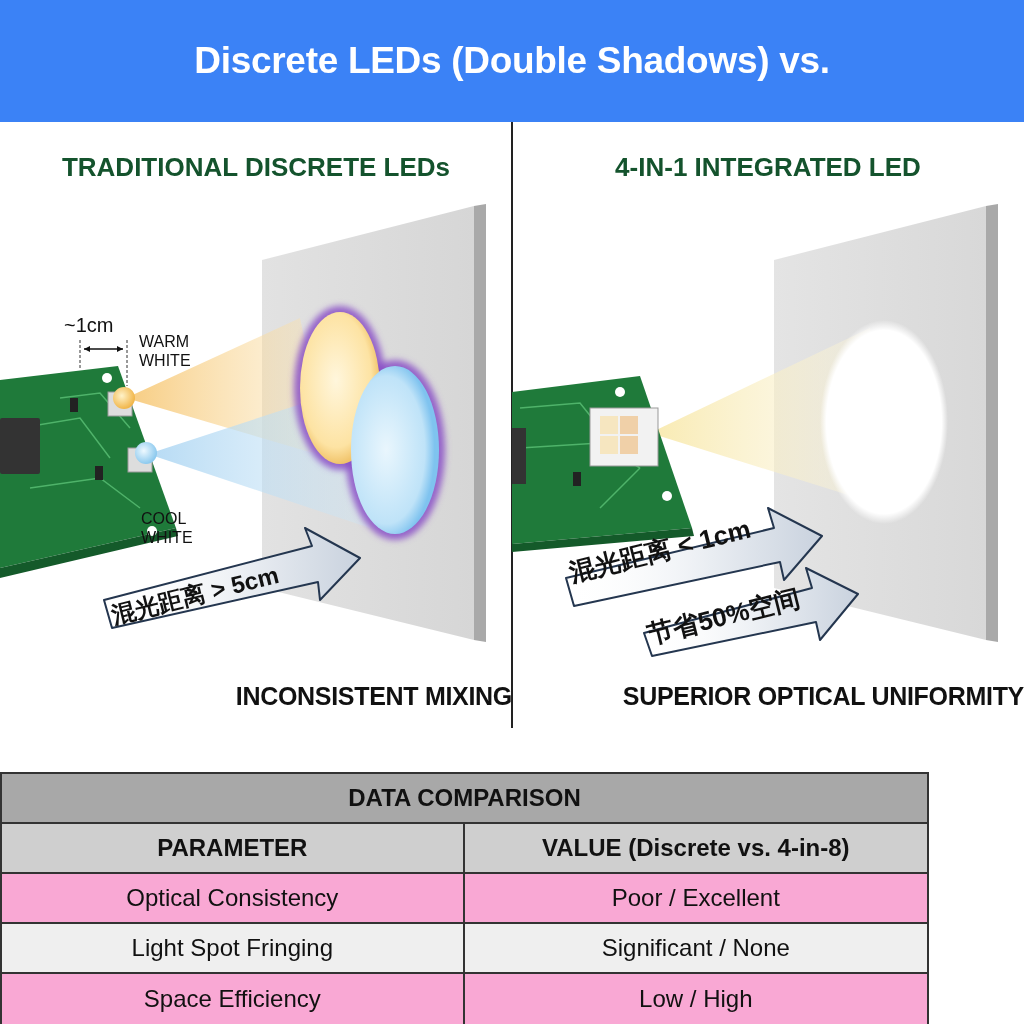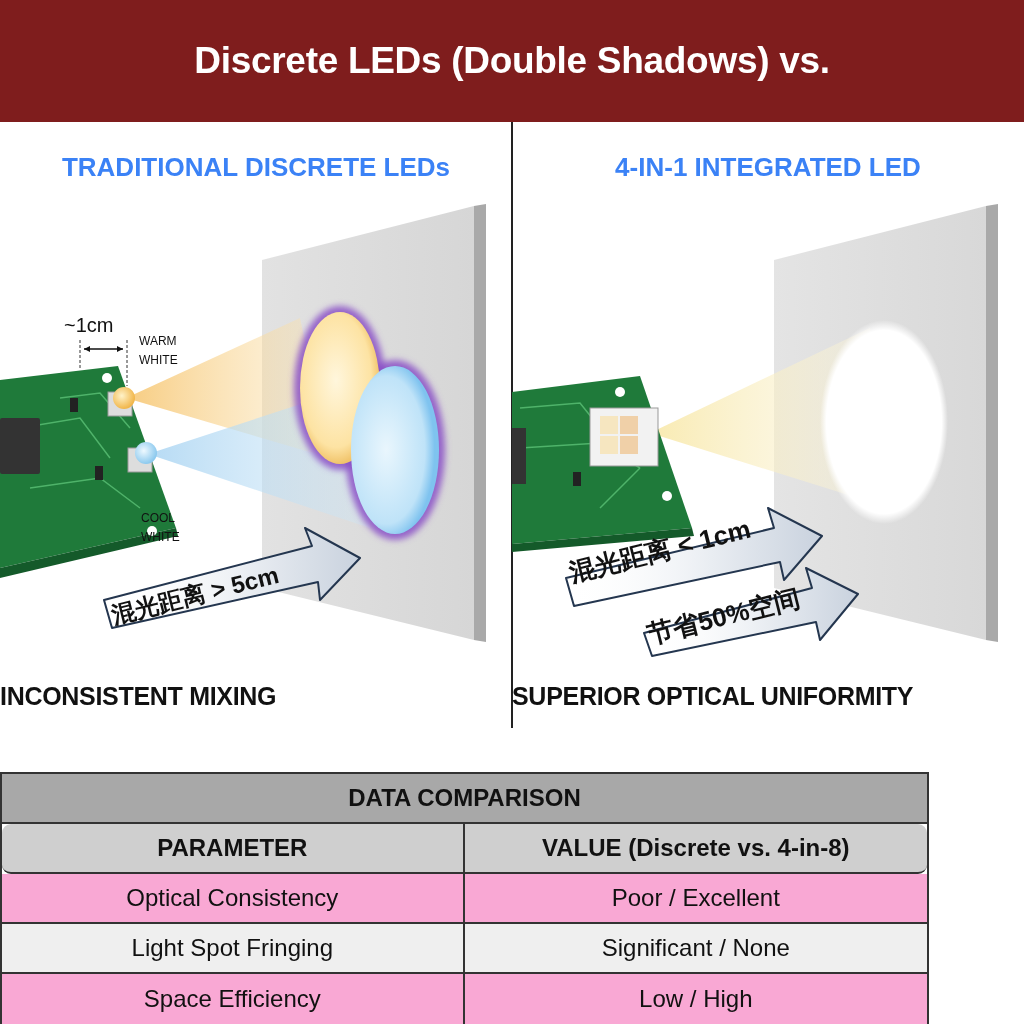--- a/index.html
+++ b/index.html
@@ -1,64 +1,64 @@
 <!DOCTYPE html>
 <html><head>
   <meta charset="utf-8">
   <style>
     * { box-sizing: border-box; margin: 0; padding: 0; }
     html, body { width: 1024px; height: 1024px; background: #ffffff; overflow: hidden; }
     body { font-family: "Liberation Sans", "DejaVu Sans", sans-serif; position: relative; }
 
     .header {
       position: absolute; left: 0; top: 0; width: 1024px; height: 122px;
-      background: #7f1d1d;
+      background: #3b82f6;
       display: flex; flex-direction: column; align-items: center; justify-content: center;
       color: #ffffff; font-weight: bold; font-size: 37px; line-height: 48px; text-align: center;
       letter-spacing: -0.3px;
     }
 
     .divider-v {
       position: absolute; left: 511px; top: 122px; width: 2px; height: 606px; background: #222;
     }
 
     .panel-title {
-      position: absolute; top: 152px; font-weight: bold; font-size: 26px; color: #3b82f6;
+      position: absolute; top: 152px; font-weight: bold; font-size: 26px; color: #14532d;
       text-align: center; width: 512px;
     }
     .panel-caption {
-      position: absolute; top: 682px; font-size: 25px; color: #111; text-align: left; width: 512px;
+      position: absolute; top: 682px; font-size: 25px; color: #111; text-align: right; width: 512px;
       font-weight: bold; letter-spacing: -0.3px;
     }
 
     .scene { position: absolute; top: 188px; width: 512px; height: 470px; }
     .scene svg { position: absolute; left: 0; top: 0; }
 
     .label-small {
-      position: absolute; font-size: 12px; color: #111; line-height: 19px;
+      position: absolute; font-size: 16px; color: #111; line-height: 19px;
     }
 
     .arrow-text {
       position: absolute; font-weight: bold; color: #111; white-space: nowrap;
       transform-origin: left center;
     }
 
     
     .table {
       position: absolute; left: 0; top: 772px; width: 929px; height: 252px;
       border: 2px solid #333;
     }
     .t-title {
       height: 50px; background: #a8a8a8; border-bottom: 2px solid #333;
       display: flex; align-items: center; justify-content: center;
       font-weight: bold; font-size: 24px; color: #111;
     }
     .t-row { display: flex; height: 50px; border-bottom: 2px solid #333; }
     .t-row:last-child { border-bottom: none; }
-    .t-row.head { background: #cfcfcf; border-radius: 9px; }
+    .t-row.head { background: #cfcfcf; }
     .t-row.alt { background: #efefef; }
     .t-row.plain { background: #f9a8d4; }
     .t-cell {
       width: 511px; display: flex; align-items: center; justify-content: center;
       font-size: 24px; color: #111;
     }
     .t-cell:first-child { border-right: 2px solid #333; }
     .t-row.head .t-cell { font-weight: bold; }
   </style>
 </head>

